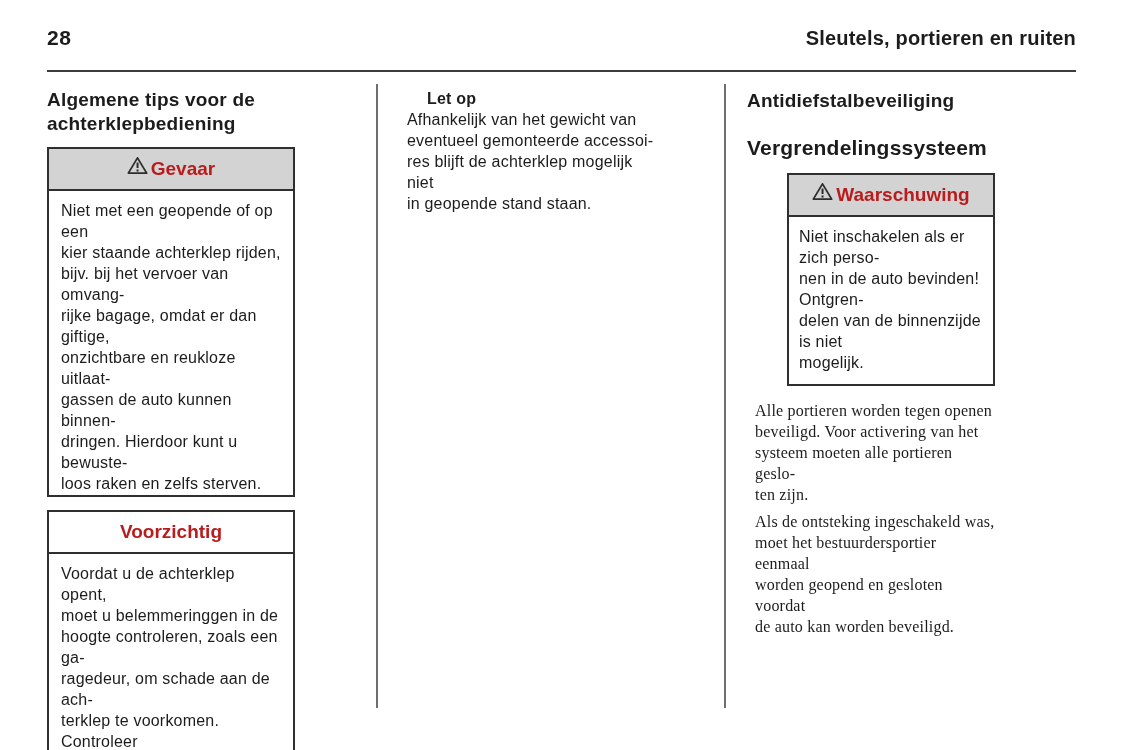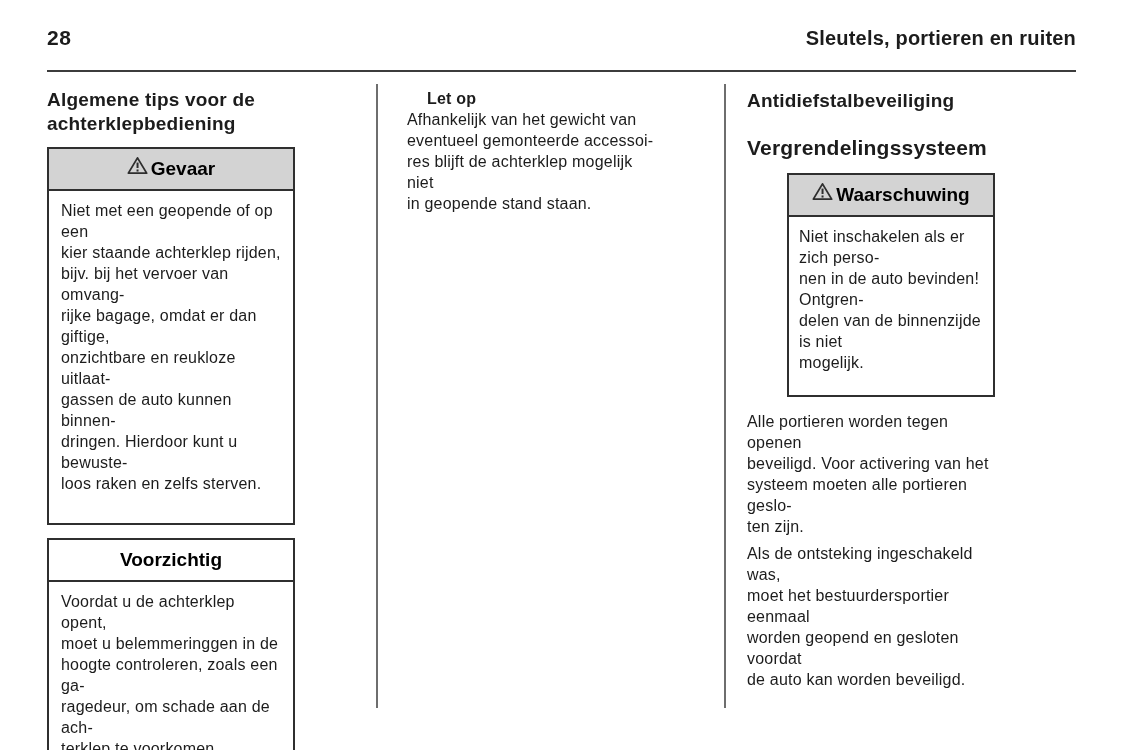--- a/index.html
+++ b/index.html
@@ -86,27 +86,27 @@
   .warn-box.danger { margin-top: 11px; }
   .warn-box.caution { margin-top: 13px; }
   .warn-box-header {
     height: 40px;
     display: flex;
     align-items: center;
     justify-content: center;
     border-bottom: 2px solid #2f2f2f;
     font-size: 19px;
     font-weight: bold;
-    color: #000000;
+    color: #b91c1c;
     gap: 3px;
   }
   .warn-box-header.gray { background: #d3d3d3; }
   .warn-box-header.white { background: #ffffff; }
   .warn-box-body {
-    padding: 9px 10px 29px 12px;
+    padding: 9px 10px 1px 12px;
   }
   .tri-icon {
     display: inline-block;
     position: relative;
     top: -1px;
   }
   
   .note-label {
     font-size: 16px;
     font-weight: bold;
@@ -123,22 +123,22 @@
     letter-spacing: 0.2px;
   }
   .subsection-heading {
     font-size: 21px;
     font-weight: bold;
     line-height: 26px;
     margin-top: 19px;
     letter-spacing: 0.2px;
   }
   .col-3 .warn-box { margin-top: 12px; margin-left: 40px; }
-  .col-3 .warn-box .warn-box-body { padding: 9px 8px 22px 10px; }
-  .para { margin: 6px 0 0 0; }
+  .col-3 .warn-box .warn-box-body { padding: 9px 8px 11px 10px; }
+  .para { margin: 6px 0 0 8px; font-family: Liberation Serif, serif; }
   .para.first { margin-top: 14px; }
 </style>
 </head>
 <body>
 
 <div class="page">
 
   <div class="page-header">
     <span class="page-number">28</span>
     <span class="chapter-title">Sleutels, portieren en ruiten</span>

